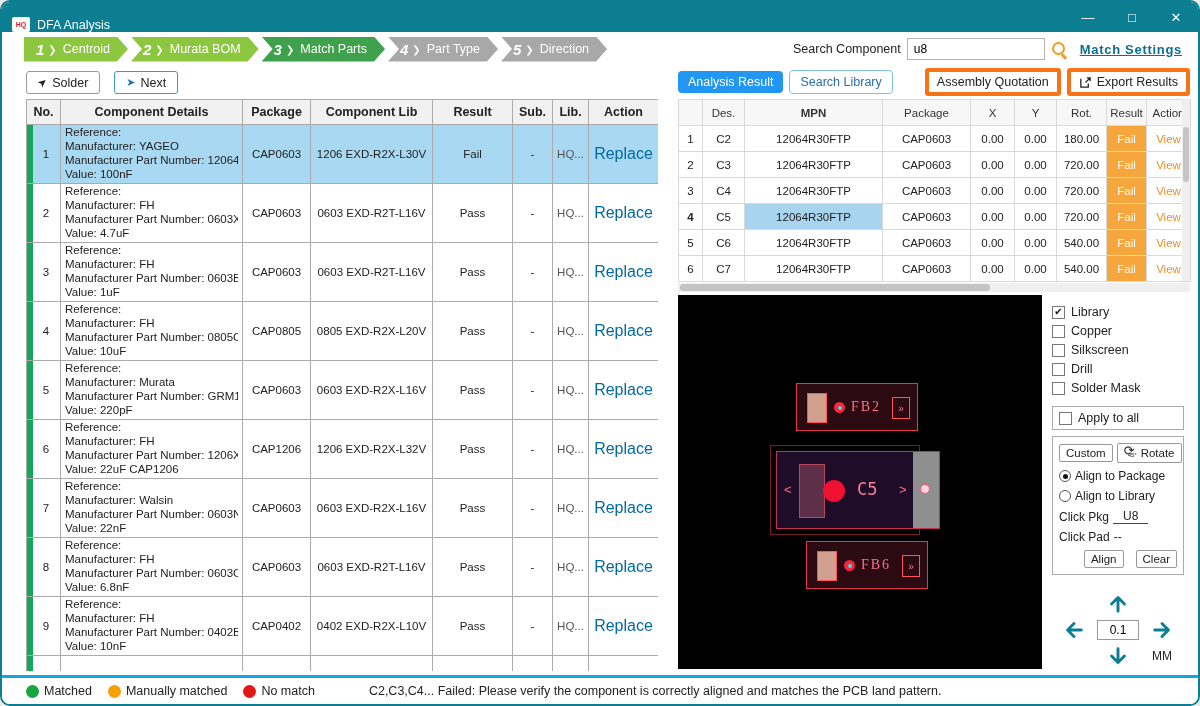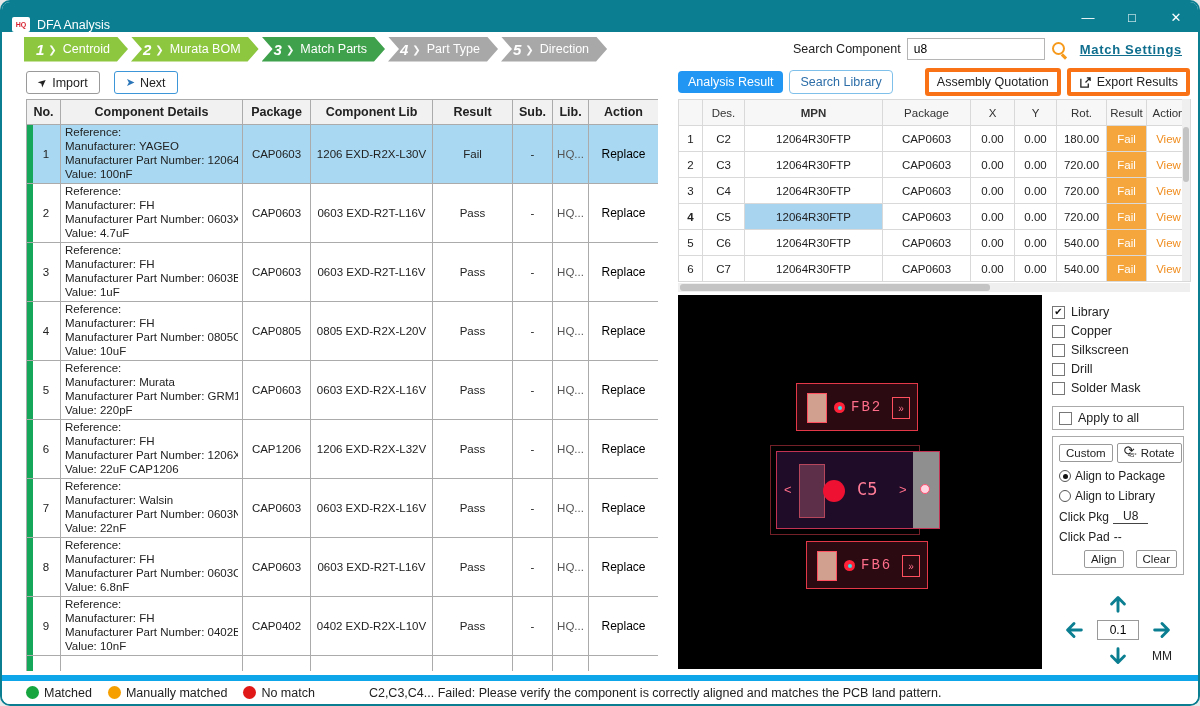--- a/index.html
+++ b/index.html
@@ -44,21 +44,21 @@
   .left-table-wrap {position:absolute; top:97px; left:24px; width:632px; height:572px; overflow:hidden}
   table.lt {width:632px; border-collapse:collapse; table-layout:fixed}
   .lt th {background:#f1f1f1; border:1px solid #ababab; height:25px; font-size:12.5px; font-weight:700; padding:0 2px}
   .lt td {border:1px solid #ababab; font-size:11.5px; height:59px; padding:1px 4px; overflow:hidden; background:#fff; vertical-align:middle}
   .c-no {position:relative; text-align:center; padding-left:9px !important}
   .mbar {position:absolute; left:0; top:0; bottom:0; width:6px; background:#17a75a}
   .c-det div {line-height:13.8px; white-space:nowrap; overflow:hidden}
   .c-pkg,.c-lib,.c-res,.c-sub,.c-libsrc,.c-act {text-align:center}
   .c-lib {font-size:11px; white-space:nowrap}
   .c-libsrc {color:#555}
-  a.replace {color:#000000; cursor:pointer; font-size:12px; text-decoration:none}
+  a.replace {color:#0369a1; cursor:pointer; font-size:16px; text-decoration:none}
   tr.sel td {background:#a9d9f2}
 
   
   .right-toolbar {position:absolute; top:66px; left:676px; width:512px; display:flex; align-items:center; gap:6px}
   .tab {border-radius:4px; padding:4px 10px; font-size:12.5px; cursor:pointer; white-space:nowrap}
   .tab-on {background:#2196f3; color:#fff}
   .tab-off {background:#fff; color:#2d6ea8; border:1px solid #7fc0ea}
   .rt-spacer {flex:1}
   .btn2 {display:inline-flex; align-items:center; gap:5px; border:4px solid #f97316; border-radius:3px; background:#fff; padding:3px 8px; font-size:12.5px; cursor:pointer; white-space:nowrap}
 
@@ -79,21 +79,21 @@
   
   .viewer {position:absolute; top:293px; left:676px; width:512px; height:374px; display:flex}
   .canvas {width:364px; height:374px; background:#000; position:relative; flex:none; overflow:hidden}
   .comp {position:absolute}
   .fb {width:122px; height:48px; background:#2b0a12; border:1px solid #e23848}
   #fb2 {left:118px; top:88px}
   #fb6 {left:128px; top:246px}
   .fb .pad {position:absolute; left:10px; top:9px; width:20px; height:30px; background:#d2a08e; border:1px solid #ff5060}
   .fb .cdot {position:absolute; left:37px; top:18px; width:11px; height:11px; border-radius:50%; background:#ff2238}
   .fb .cdot::after {content:""; position:absolute; left:3.5px; top:3.5px; width:4px; height:4px; border-radius:50%; background:#35e0e8}
-  .fb .clbl {position:absolute; left:54px; top:15px; color:#ff6e8a; font-size:14px; letter-spacing:2px; font-family:Liberation Mono, monospace}
+  .fb .clbl {position:absolute; left:54px; top:15px; color:#ff6e8a; font-size:14px; letter-spacing:2px; font-family:Liberation Serif, serif}
   .fb .rbox {position:absolute; right:7px; top:13px; width:18px; height:22px; border:1px solid #ff5060; color:#ff6e8a; font-size:10px; display:flex; align-items:center; justify-content:center}
   .csel-outline {position:absolute; left:92px; top:150px; width:150px; height:90px; border:1px solid rgba(255,70,90,.45)}
   #c5 {left:98px; top:156px; width:164px; height:78px; background:#1e0c28; border:1px solid #c23353}
   #c5 .la {position:absolute; left:7px; top:30px; color:#ff6e8a; font-size:13px}
   #c5 .cpad {position:absolute; left:22px; top:12px; width:26px; height:54px; background:rgba(226,120,140,.32); border:1px solid rgba(255,90,110,.55)}
   #c5 .bigdot {position:absolute; left:46px; top:28px; width:22px; height:22px; border-radius:50%; background:#ee1131}
   #c5 .clbl {position:absolute; left:80px; top:27px; font-size:17px; color:#ff7c96; font-family:"DejaVu Sans Mono",monospace}
   #c5 .ra {position:absolute; left:122px; top:30px; color:#ff6e8a; font-size:13px}
   #c5 .handle {position:absolute; right:0; top:0; width:26px; height:76px; background:#8f8f8f}
   #c5 .hdot {position:absolute; left:7px; top:32px; width:10px; height:10px; border-radius:50%; background:#ffd5e2; border:1px solid #ff5070}
@@ -113,21 +113,21 @@
   .rot-ico {position:relative; width:15px; height:14px; display:inline-block}
   .rot-ico .a {position:absolute; left:0; top:-3px; font-size:13px}
   .rot-ico .d {position:absolute; left:4px; top:6px; font-size:6px}
 
   .nudge {margin-top:16px; width:132px; display:grid; grid-template-columns:44px 44px 44px; grid-template-rows:26px 26px 26px; justify-items:center; align-items:center}
   .narr {cursor:pointer; line-height:0}
   .nstep {width:42px; height:20px; border:1px solid #999; text-align:center; font-size:12px; font-family:inherit}
   .nunit {font-size:12px}
 
   
-  .statusbar {position:absolute; left:0; right:0; bottom:0; height:29px; border-top:6px solid #0ea5e9; background:#fff; display:flex; align-items:center; padding:0 24px; font-size:12.5px}
+  .statusbar {position:absolute; left:0; right:0; bottom:0; height:29px; border-top:3px solid #0ea5e9; background:#fff; display:flex; align-items:center; padding:0 24px; font-size:12.5px}
   .leg {display:flex; align-items:center; margin-right:16px}
   .dot {width:13px; height:13px; border-radius:50%; margin-right:5px}
   .dot-g {background:#16a53f} .dot-o {background:#f5a000} .dot-r {background:#e01818}
   .msg {margin-left:38px; white-space:nowrap}
 </style>
 </head>
 <body>
 
 <div class="window">
 
@@ -172,21 +172,21 @@
     <span class="topspacer"></span>
     <span class="search-label">Search Component</span>
     <input class="search-input" value="u8" style="">
     <span class="search-icon"></span>
     <span class="match-settings">Match Settings</span>
   </div>
 
   <div class="left-toolbar">
     <span class="btn">
       <span class="ico-rematch">➤</span>
-      <span>Import</span>
+      <span>Solder</span>
     </span>
     <span class="btn btn-next">
       <span class="ico-next">➤</span>
       <span>Next</span>
     </span>
   </div>
 
   <div class="left-table-wrap">
     <table class="lt">
       <colgroup>

